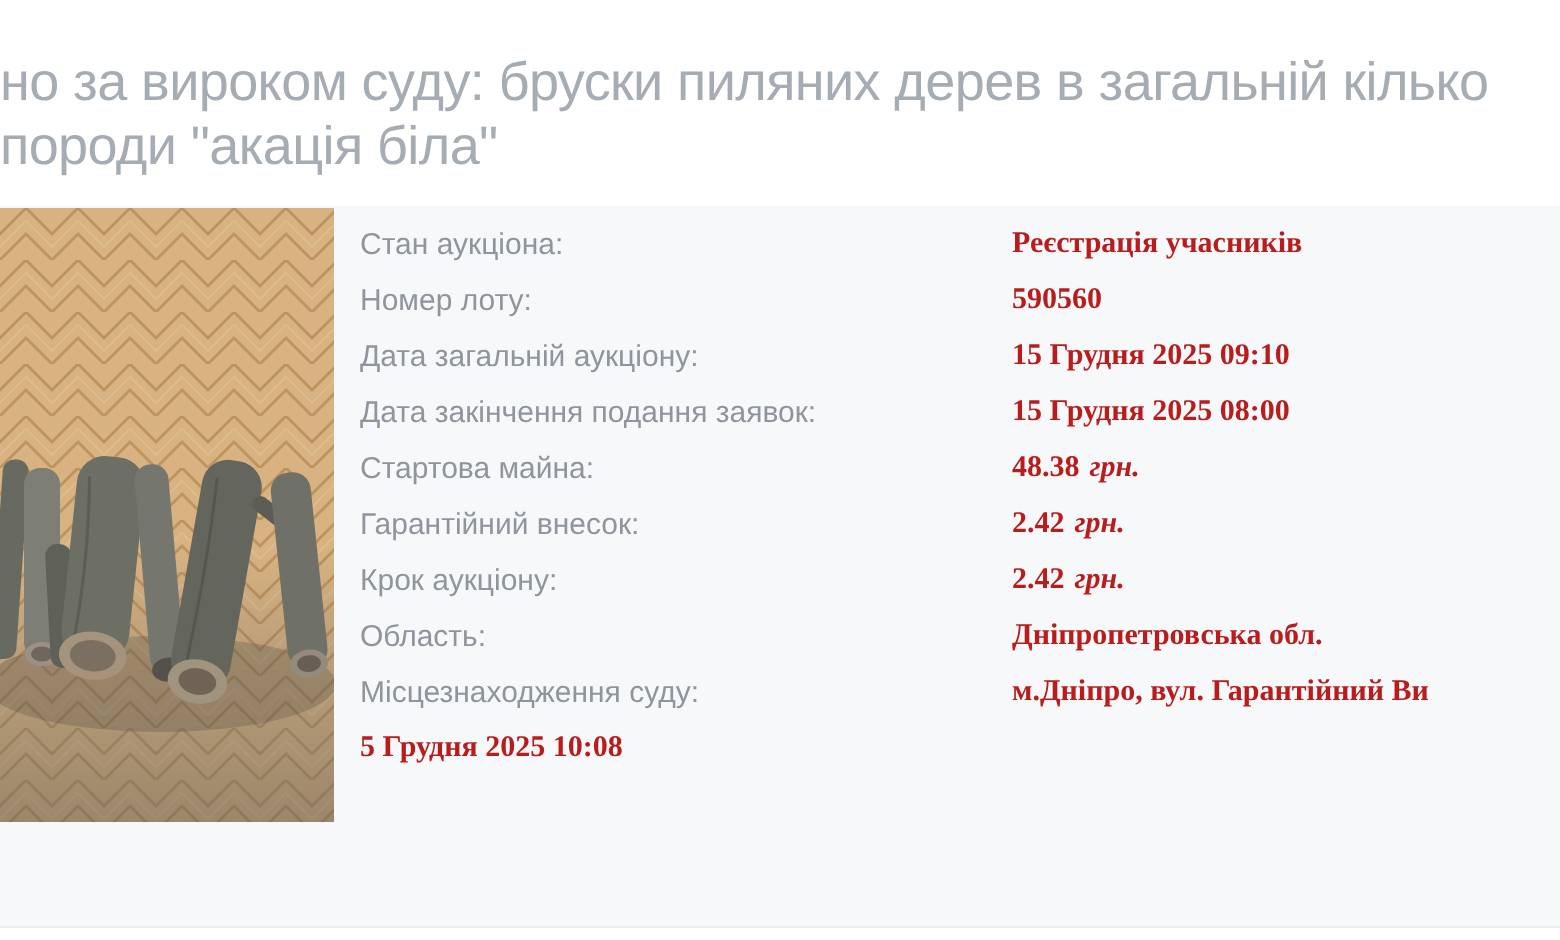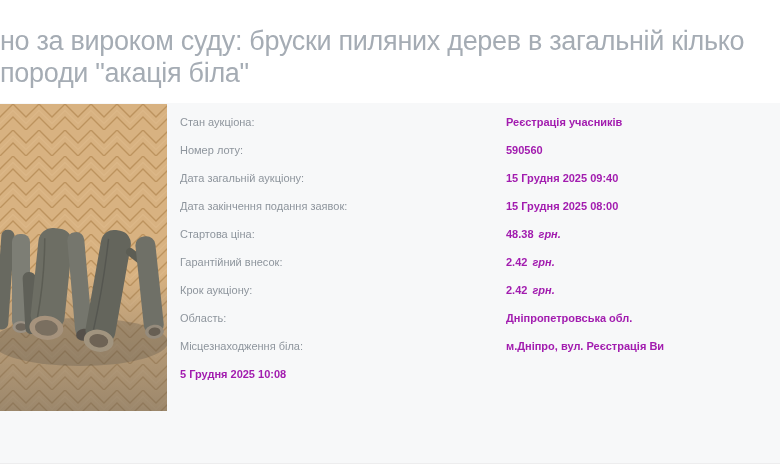--- a/index.html
+++ b/index.html
@@ -17,27 +17,27 @@
     white-space:nowrap;overflow:hidden;letter-spacing:-0.3px;
   }
   .title div{white-space:nowrap;overflow:hidden;}
   .photo{
     position:absolute;left:0;top:104px;width:167px;height:307px;display:block;
   }
   .rows{
     position:absolute;left:180px;top:108px;width:600px;
   }
   .row{
-    height:28px;display:flex;align-items:center;font-size:11px;
+    height:28px;display:flex;align-items:center;font-size:15px;
   }
   .row .label{
     flex:0 0 326px;color:#8e959d;white-space:nowrap;overflow:hidden;
   }
   .row .value{
-    color:#a21caf;font-weight:700;white-space:nowrap;overflow:hidden;flex:1 1 auto;
+    color:#b91c1c;font-weight:700;white-space:nowrap;overflow:hidden;flex:1 1 auto;font-family:Liberation Serif, serif;
   }
   .row .value .u{font-style:italic;margin-left:5px;margin-top:42px;}
 </style>
 </head>
 <body>
 
 <div class="stage">
 
   <div class="panel"></div>
 
@@ -106,44 +106,44 @@
     <div class="row">
       <span class="label">Стан аукціона:</span>
       <span class="value"><span>Реєстрація учасників</span><span class="u"></span></span>
     </div>
     <div class="row">
       <span class="label">Номер лоту:</span>
       <span class="value"><span>590560</span><span class="u"></span></span>
     </div>
     <div class="row">
       <span class="label">Дата загальній аукціону:</span>
-      <span class="value"><span>15 Грудня 2025 09:40</span><span class="u"></span></span>
+      <span class="value"><span>15 Грудня 2025 09:10</span><span class="u"></span></span>
     </div>
     <div class="row">
       <span class="label">Дата закінчення подання заявок:</span>
       <span class="value"><span>15 Грудня 2025 08:00</span><span class="u"></span></span>
     </div>
     <div class="row">
-      <span class="label">Стартова ціна:</span>
+      <span class="label">Стартова майна:</span>
       <span class="value"><span>48.38</span><span class="u">грн.</span></span>
     </div>
     <div class="row">
       <span class="label">Гарантійний внесок:</span>
       <span class="value"><span>2.42</span><span class="u">грн.</span></span>
     </div>
     <div class="row">
       <span class="label">Крок аукціону:</span>
       <span class="value"><span>2.42</span><span class="u">грн.</span></span>
     </div>
     <div class="row">
       <span class="label">Область:</span>
       <span class="value"><span>Дніпропетровська обл.</span><span class="u"></span></span>
     </div>
     <div class="row">
-      <span class="label">Місцезнаходження біла:</span>
-      <span class="value"><span>м.Дніпро, вул. Реєстрація Ви</span><span class="u"></span></span>
+      <span class="label">Місцезнаходження суду:</span>
+      <span class="value"><span>м.Дніпро, вул. Гарантійний Ви</span><span class="u"></span></span>
     </div>
     <div class="row">
       <span class="value"><span>5 Грудня 2025 10:08</span><span class="u"></span></span>
     </div>
   </div>
 
 </div>
 
 </body></html>

